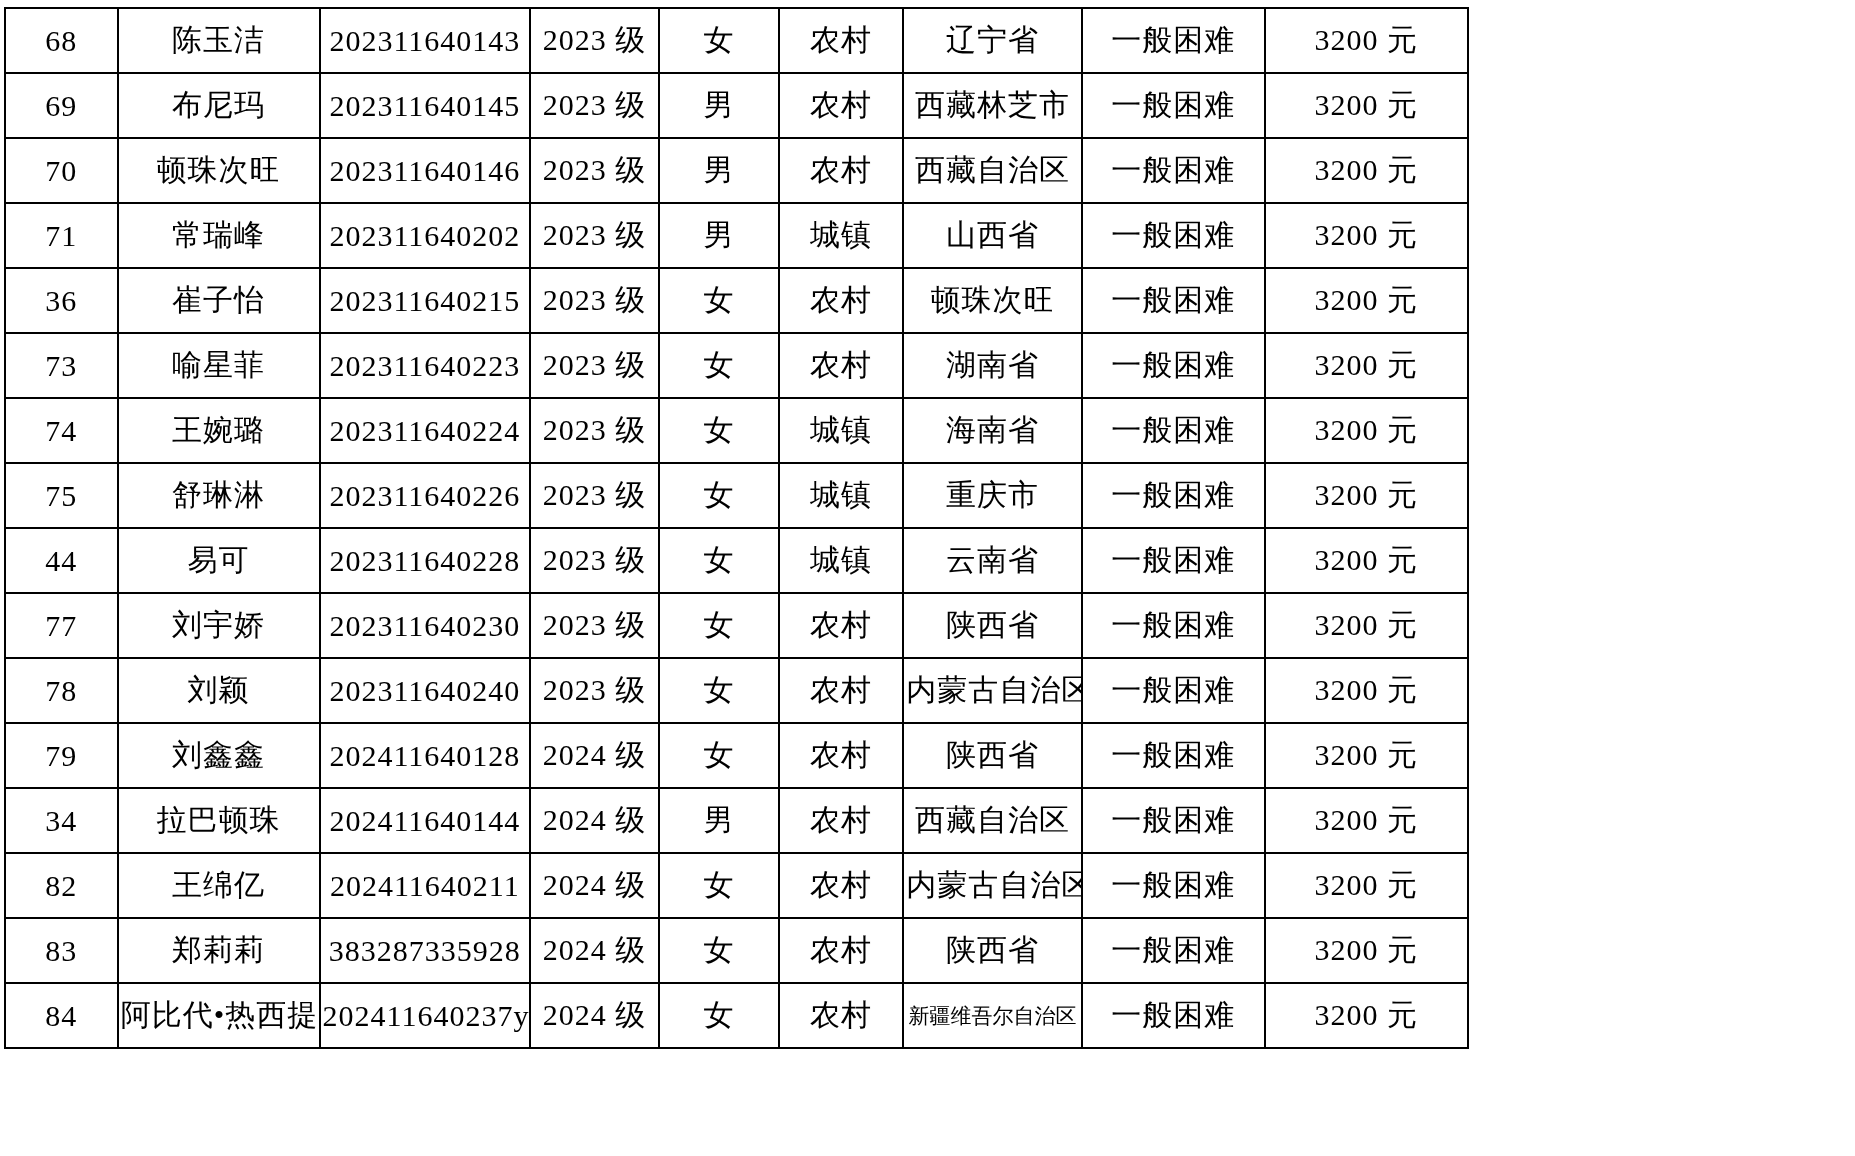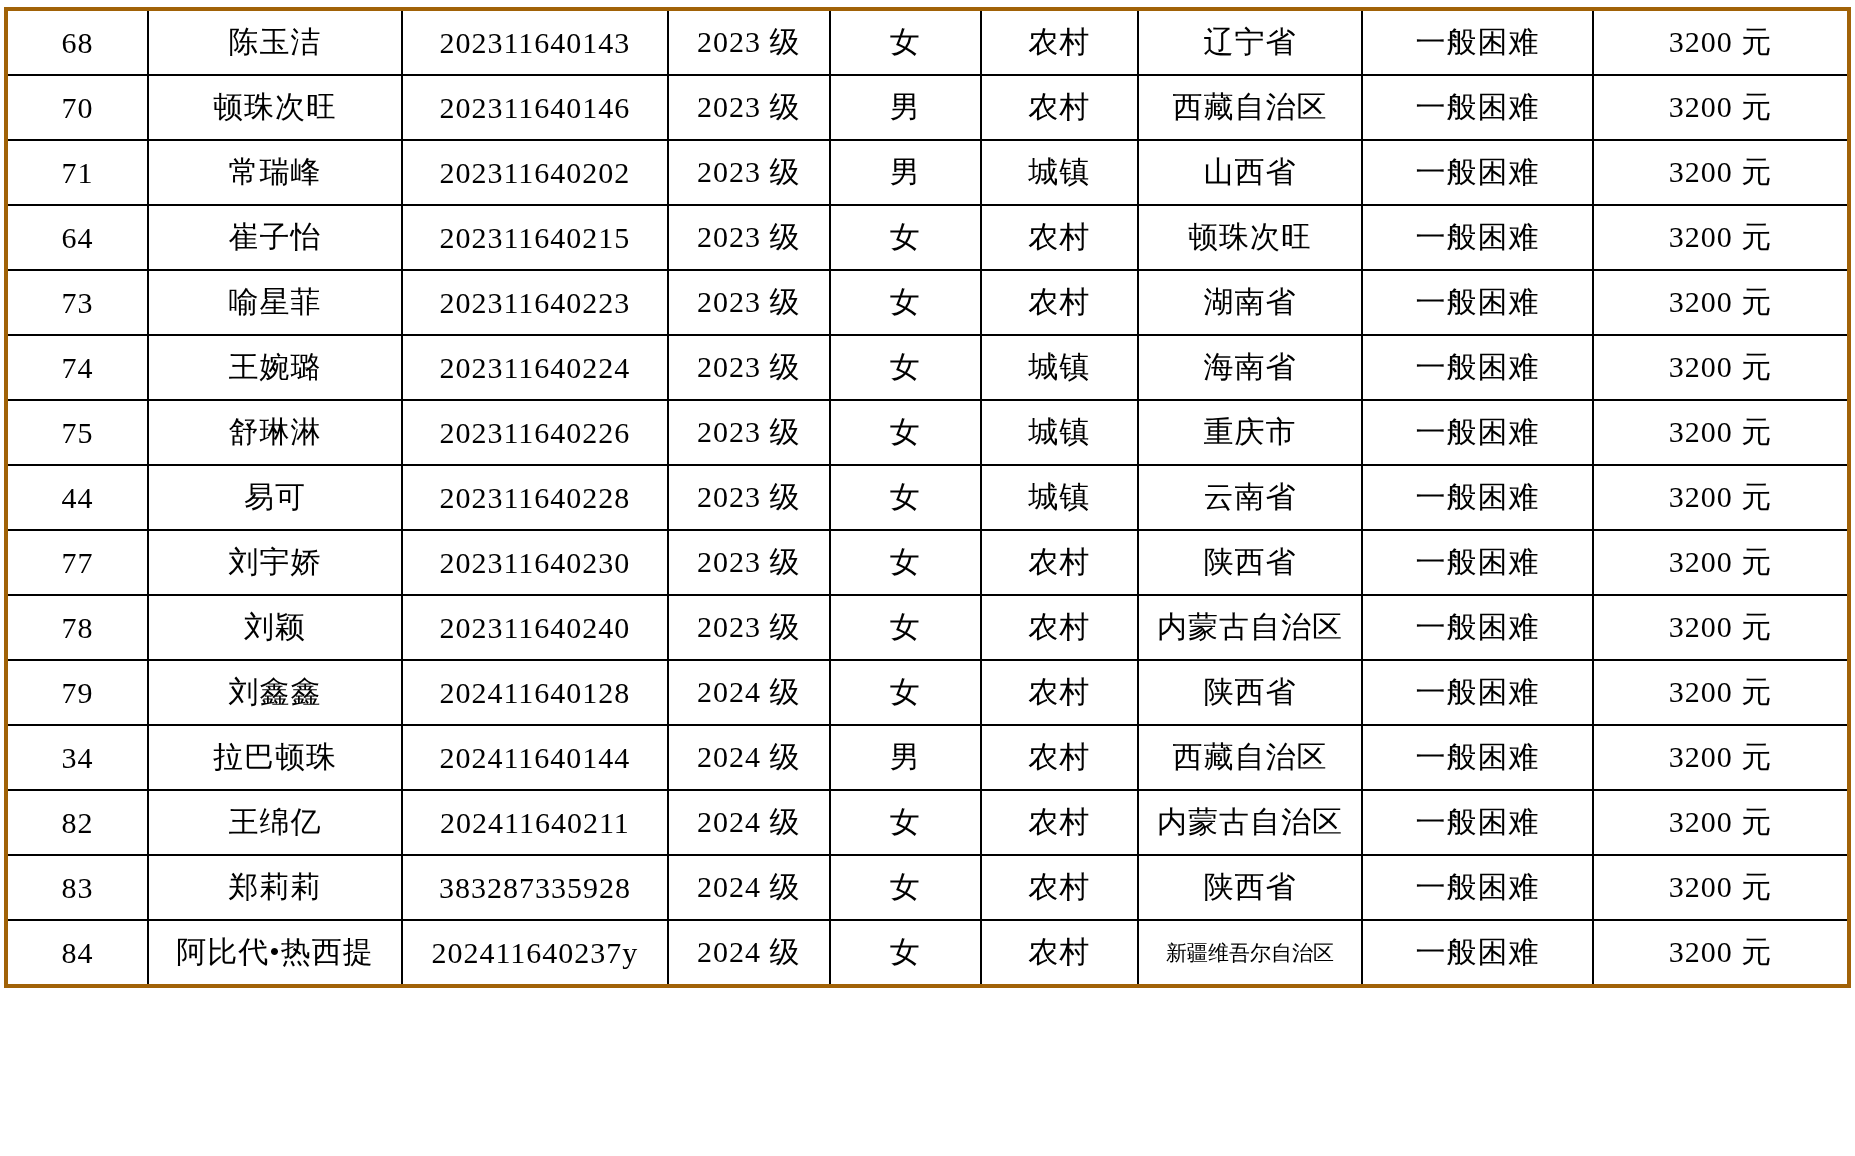--- a/index.html
+++ b/index.html
@@ -12,23 +12,23 @@
   }
   .doc-page {
     width: 1855px;
     height: 1156px;
     background: #ffffff;
     box-sizing: border-box;
   }
   table.roster {
     border-collapse: collapse;
     table-layout: fixed;
-    width: 1847px;
+    width: 1465px;
     margin: 7px 0 0 4px;
-    border: 4px solid #a16207;
+    border: 2px solid #a16207;
     font-family: "Liberation Serif", "DejaVu Serif", serif;
   }
   table.roster td {
     border: 2px solid #000000;
     height: 63px;
     padding: 0 2px;
     text-align: center;
     vertical-align: middle;
     font-size: 30px;
     color: #000000;
@@ -72,20 +72,31 @@
           <td>陈玉洁</td>
           <td>202311640143</td>
           <td>2023 级</td>
           <td>女</td>
           <td>农村</td>
           <td>辽宁省</td>
           <td>一般困难</td>
           <td>3200 元</td>
         </tr>
         <tr>
+          <td>69</td>
+          <td>布尼玛</td>
+          <td>202311640145</td>
+          <td>2023 级</td>
+          <td>男</td>
+          <td>农村</td>
+          <td>西藏林芝市</td>
+          <td>一般困难</td>
+          <td>3200 元</td>
+        </tr>
+        <tr>
           <td>70</td>
           <td>顿珠次旺</td>
           <td>202311640146</td>
           <td>2023 级</td>
           <td>男</td>
           <td>农村</td>
           <td>西藏自治区</td>
           <td>一般困难</td>
           <td>3200 元</td>
         </tr>
@@ -94,21 +105,21 @@
           <td>常瑞峰</td>
           <td>202311640202</td>
           <td>2023 级</td>
           <td>男</td>
           <td>城镇</td>
           <td>山西省</td>
           <td>一般困难</td>
           <td>3200 元</td>
         </tr>
         <tr>
-          <td>64</td>
+          <td>36</td>
           <td>崔子怡</td>
           <td>202311640215</td>
           <td>2023 级</td>
           <td>女</td>
           <td>农村</td>
           <td>顿珠次旺</td>
           <td>一般困难</td>
           <td>3200 元</td>
         </tr>
         <tr>

